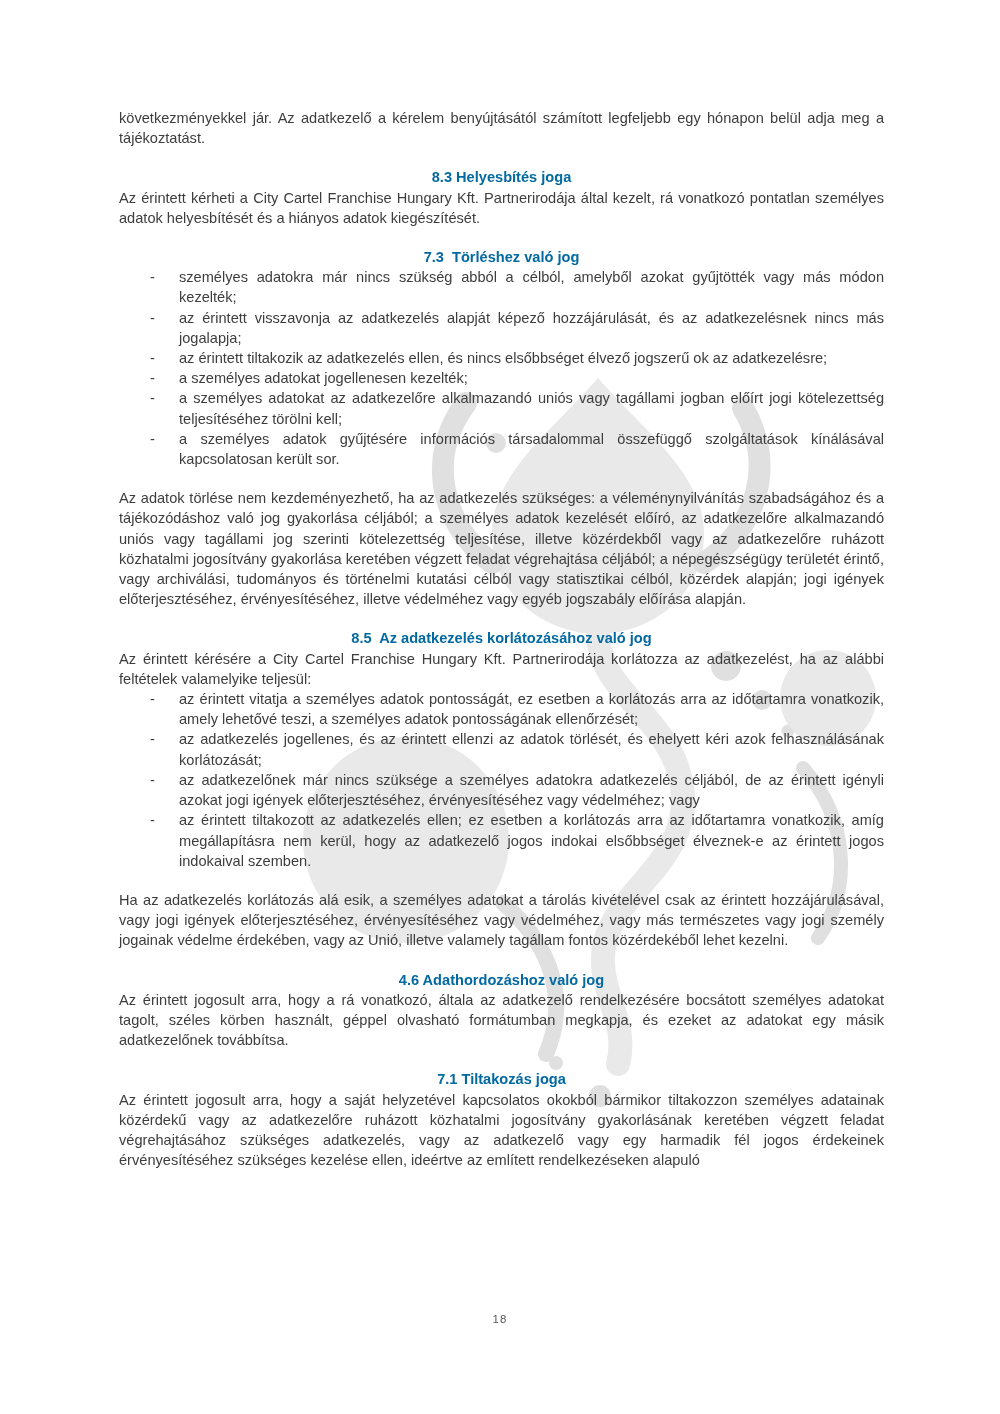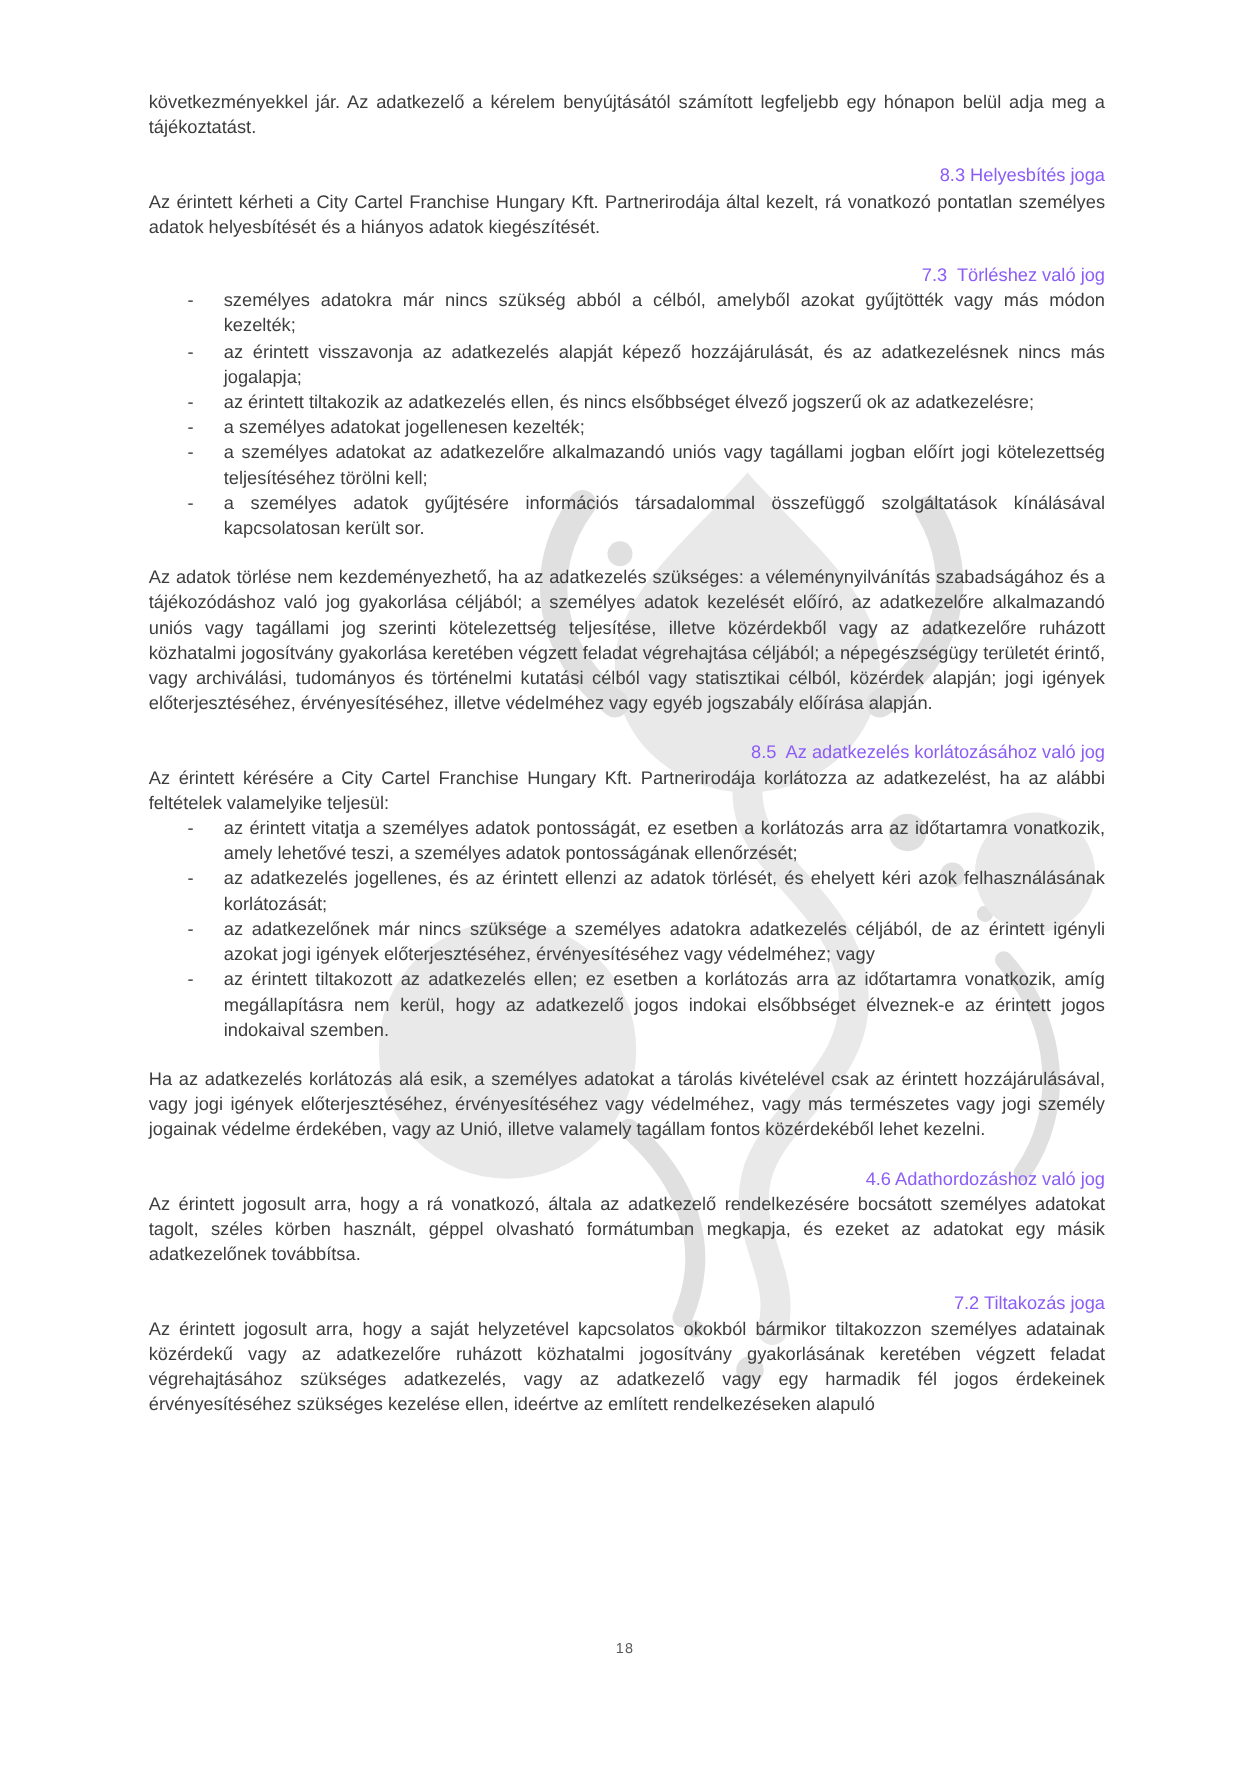--- a/index.html
+++ b/index.html
@@ -15,34 +15,34 @@
   .watermark {
     position: absolute;
     left: 288px;
     top: 348px;
     z-index: 0;
     pointer-events: none;
   }
   .content {
     position: relative;
     z-index: 1;
-    padding: 72px 116px 0 119px;
+    padding: 108px 116px 0 119px;
     color: #3d3d3d;
     font-size: 14.6px;
     line-height: 20.2px;
     text-align: justify;
   }
   .content p { margin: 0; }
   .content h3 {
     margin: 19px 0 0 0;
     font-size: 14.6px;
     line-height: 20.2px;
-    font-weight: normal;
-    color: #8b5cf6;
-    text-align: right;
+    font-weight: bold;
+    color: #0369a1;
+    text-align: center;
     white-space: pre-wrap;
   }
   .content p.sp { margin-top: 19px; }
   ul.blist { list-style: none; margin: 0; padding: 0 0 0 31px; }
   ul.blist li { display: flex; }
   ul.blist .marker { flex: 0 0 29px; text-align: left; }
   ul.blist .btext { flex: 1; text-align: justify; }
   .pagenum {
     position: absolute;
     left: 0; right: 0;
@@ -130,20 +130,20 @@
       <li>
         <span class="marker">-</span>
         <span class="btext">az érintett tiltakozott az adatkezelés ellen; ez esetben a korlátozás arra az időtartamra vonatkozik, amíg megállapításra nem kerül, hogy az adatkezelő jogos indokai elsőbbséget élveznek-e az érintett jogos indokaival szemben.</span>
       </li>
     </ul>
     <p class="sp">Ha az adatkezelés korlátozás alá esik, a személyes adatokat a tárolás kivételével csak az érintett hozzájárulásával, vagy jogi igények előterjesztéséhez, érvényesítéséhez vagy védelméhez, vagy más természetes vagy jogi személy jogainak védelme érdekében, vagy az Unió, illetve valamely tagállam fontos közérdekéből lehet kezelni.</p>
 
     <h3>4.6 Adathordozáshoz való jog</h3>
     <p>Az érintett jogosult arra, hogy a rá vonatkozó, általa az adatkezelő rendelkezésére bocsátott személyes adatokat tagolt, széles körben használt, géppel olvasható formátumban megkapja, és ezeket az adatokat egy másik adatkezelőnek továbbítsa.</p>
 
-    <h3>7.2 Tiltakozás joga</h3>
+    <h3>7.1 Tiltakozás joga</h3>
     <p>Az érintett jogosult arra, hogy a saját helyzetével kapcsolatos okokból bármikor tiltakozzon személyes adatainak közérdekű vagy az adatkezelőre ruházott közhatalmi jogosítvány gyakorlásának keretében végzett feladat végrehajtásához szükséges adatkezelés, vagy az adatkezelő vagy egy harmadik fél jogos érdekeinek érvényesítéséhez szükséges kezelése ellen, ideértve az említett rendelkezéseken alapuló</p>
 
   </main>
 
   <div class="pagenum">18</div>
 
 </div>
 
 </body></html>

